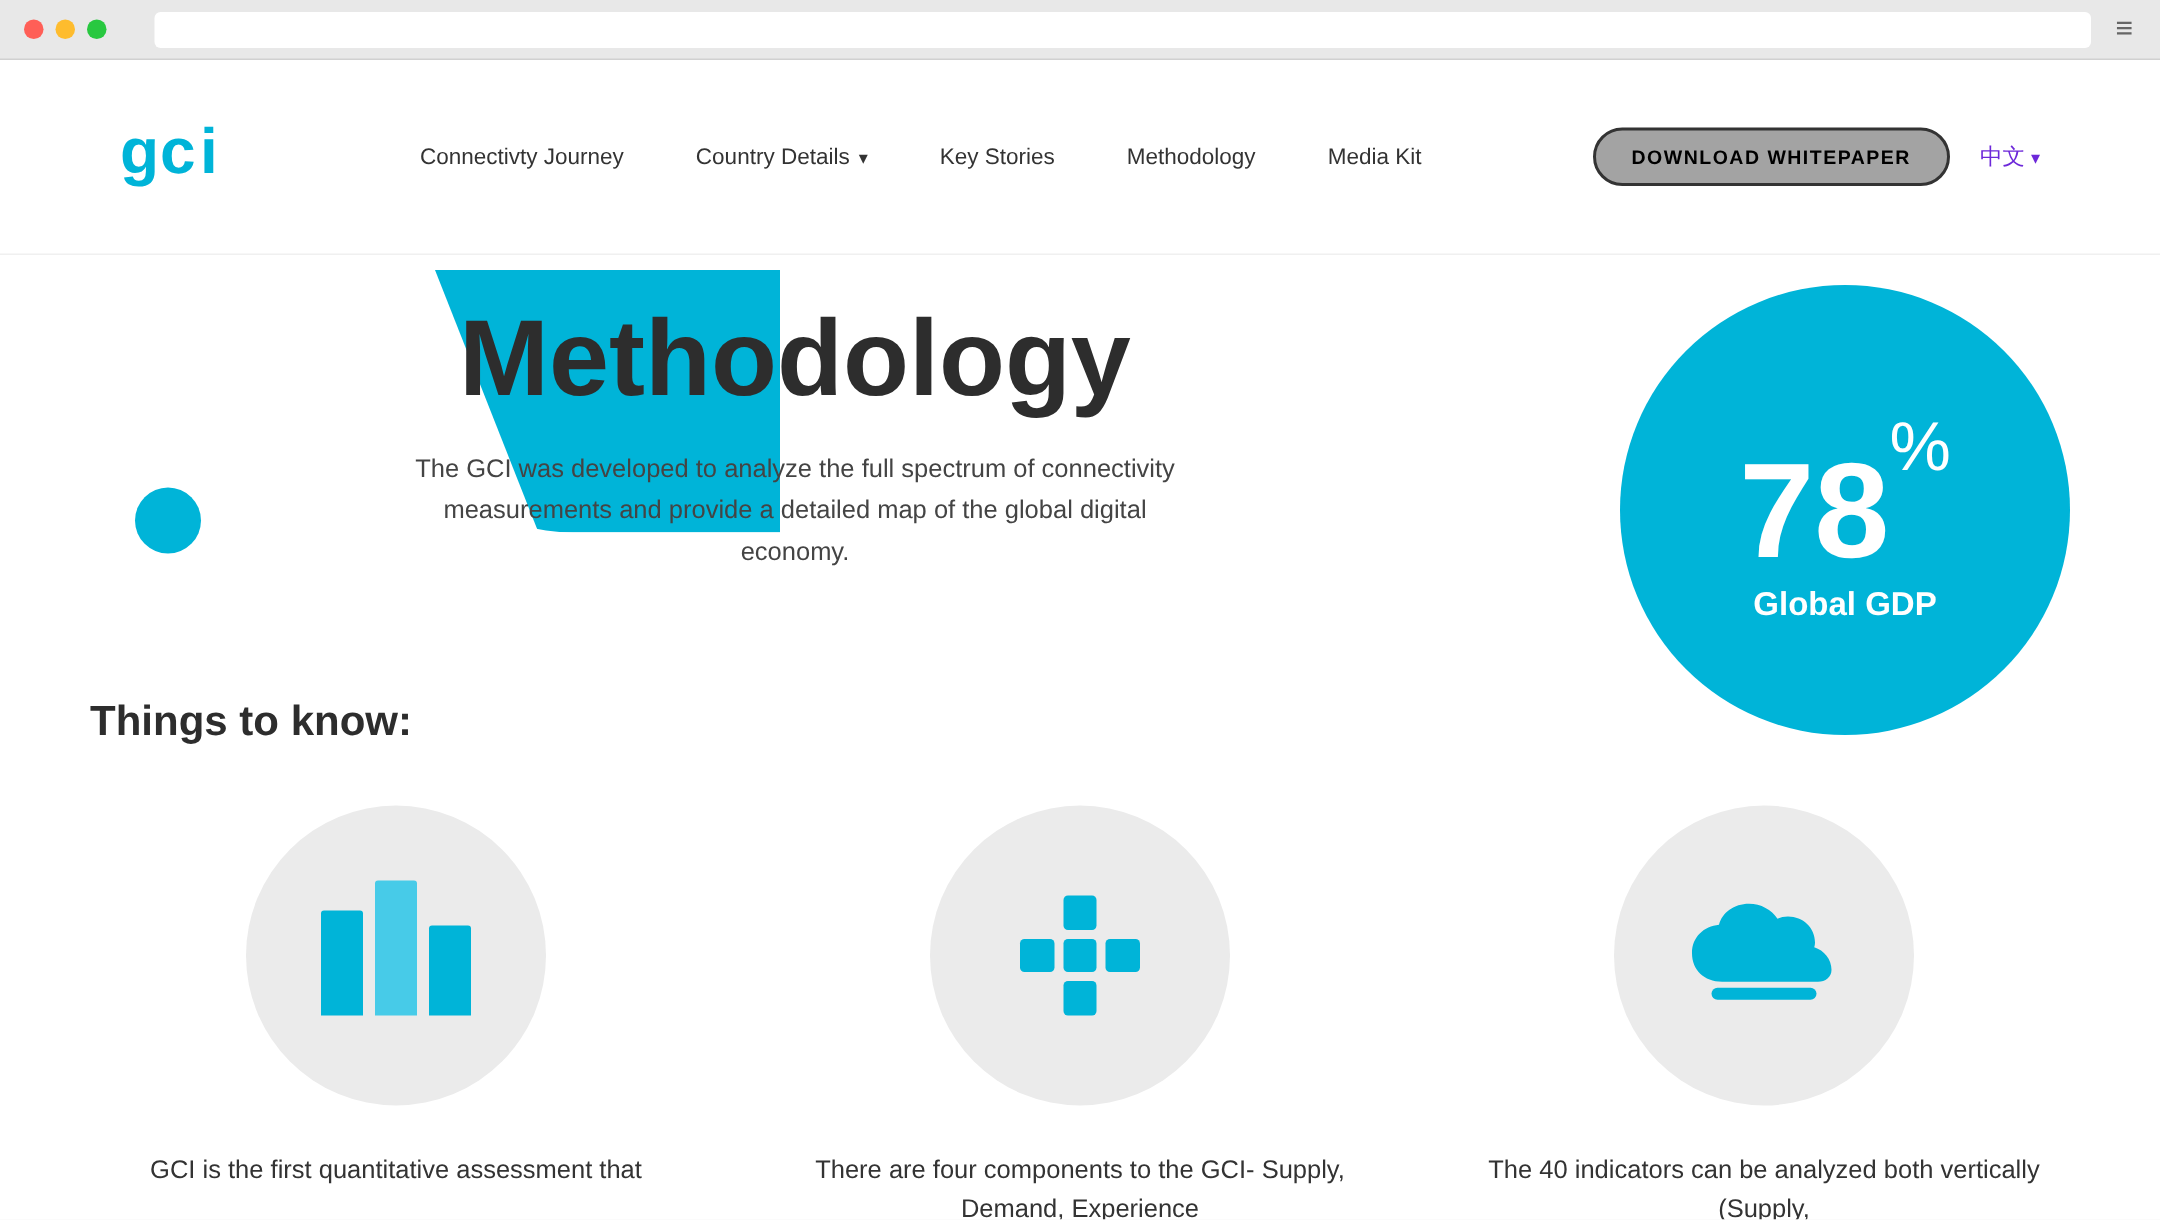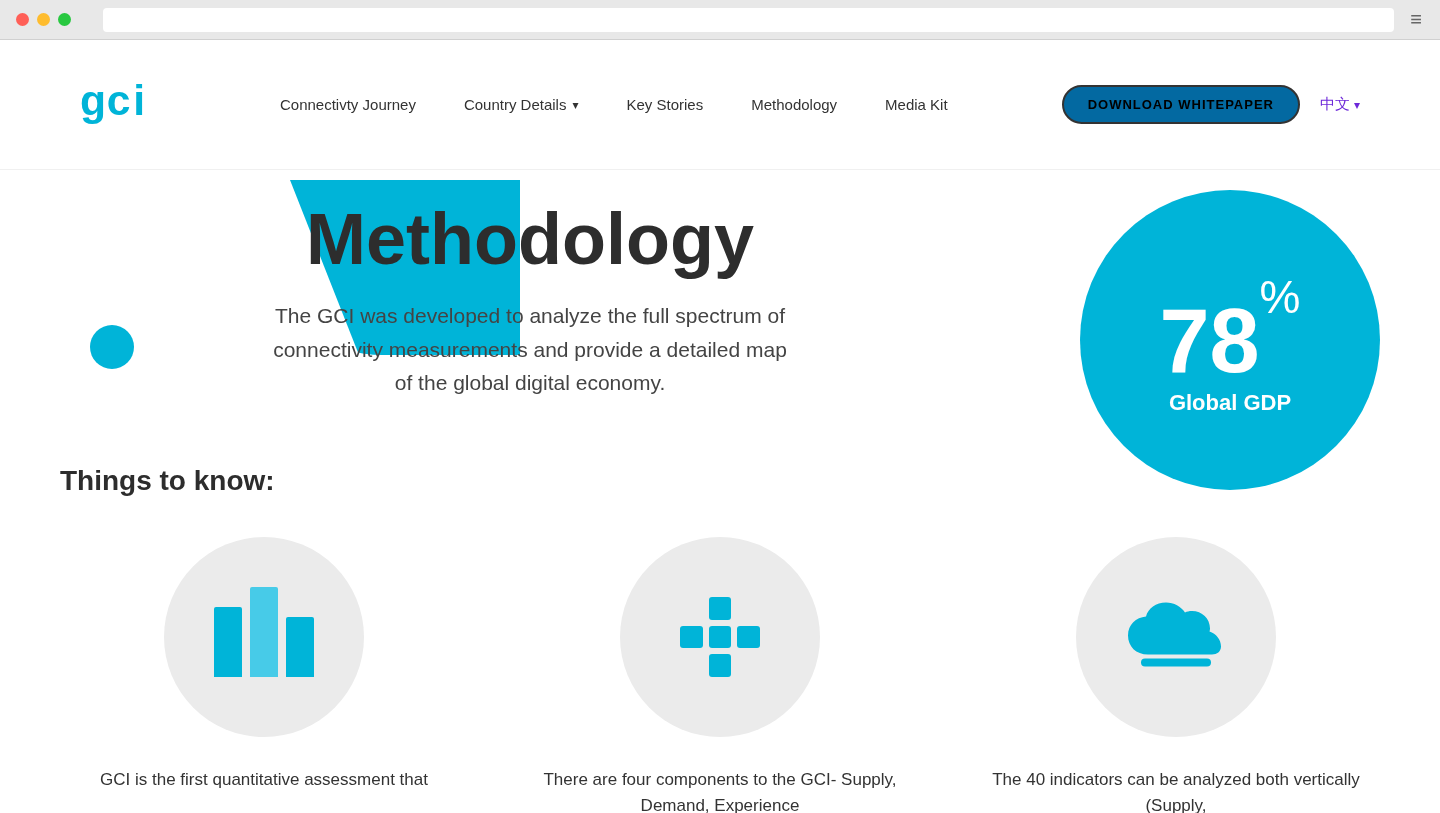--- a/index.html
+++ b/index.html
@@ -89,21 +89,21 @@
       align-items: center;
       gap: 20px;
     }
     .download-btn {
       border: 2px solid #333;
       border-radius: 25px;
       padding: 10px 24px;
       font-size: 13px;
       font-weight: 700;
       letter-spacing: 1px;
-      background: #0369a1;
+      background: #a3a3a3;
       cursor: pointer;
       white-space: nowrap;
     }
     .lang-selector {
       font-size: 15px;
       color: #6d28d9;
       cursor: pointer;
       display: flex;
       align-items: center;
       gap: 4px;
@@ -174,21 +174,21 @@
       right: 380px;
       text-align: center;
     }
     .main-title {
       font-size: 72px;
       font-weight: 800;
       color: #2d2d2d;
       line-height: 1.1;
     }
     .main-subtitle {
-      font-size: 21px;
+      font-size: 17px;
       color: #444;
       line-height: 1.6;
       max-width: 530px;
       margin: 20px auto 0;
     }
 
     
     .things-section {
       position: absolute;
       top: 255px;

